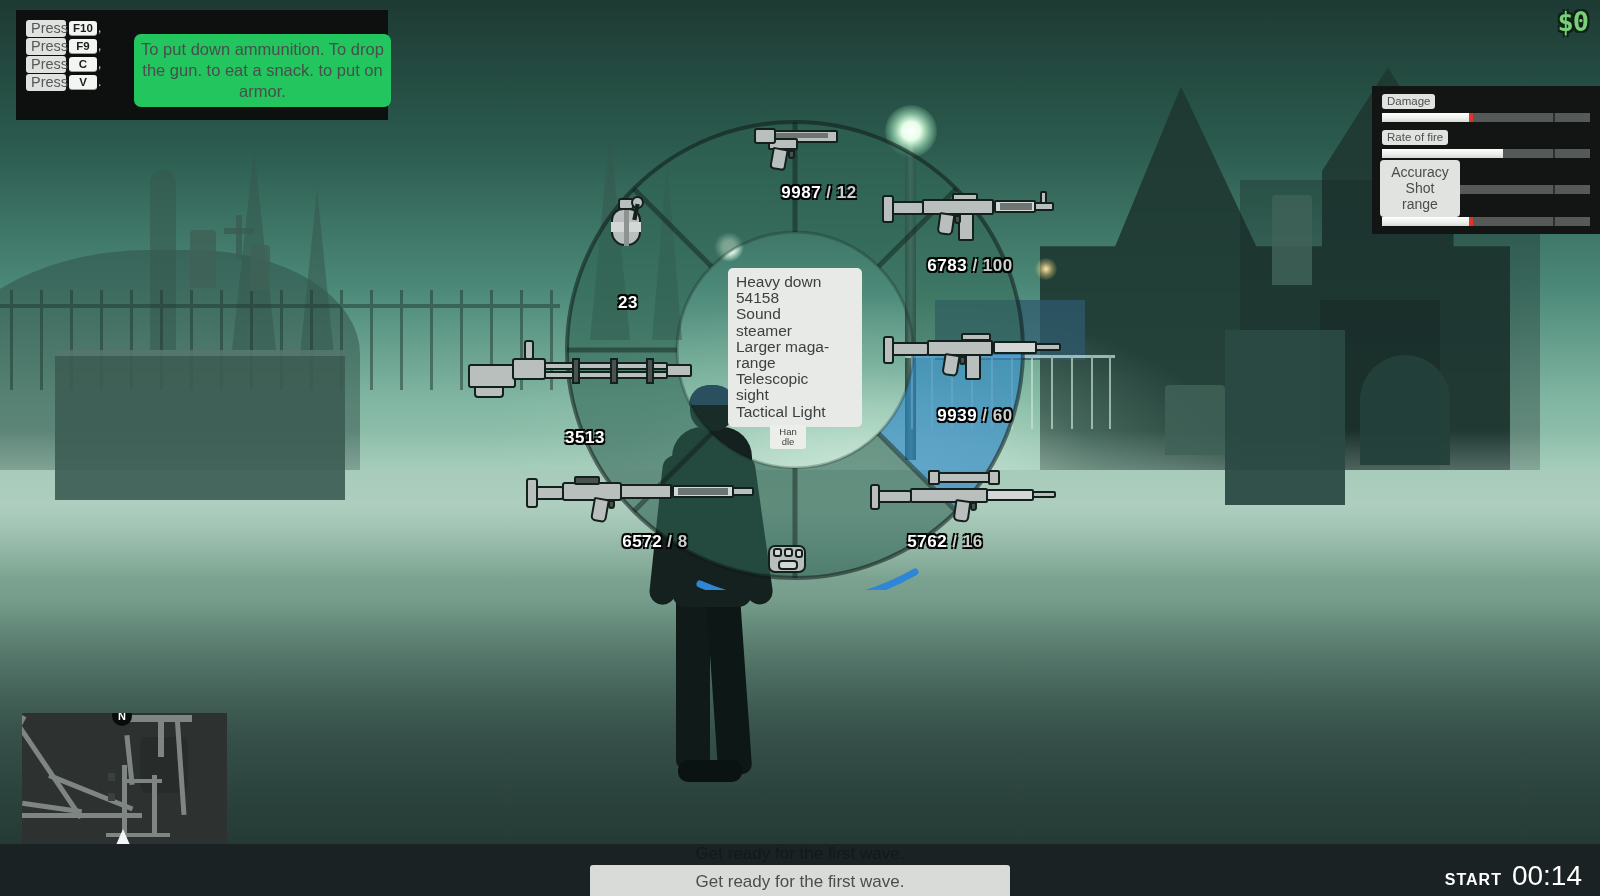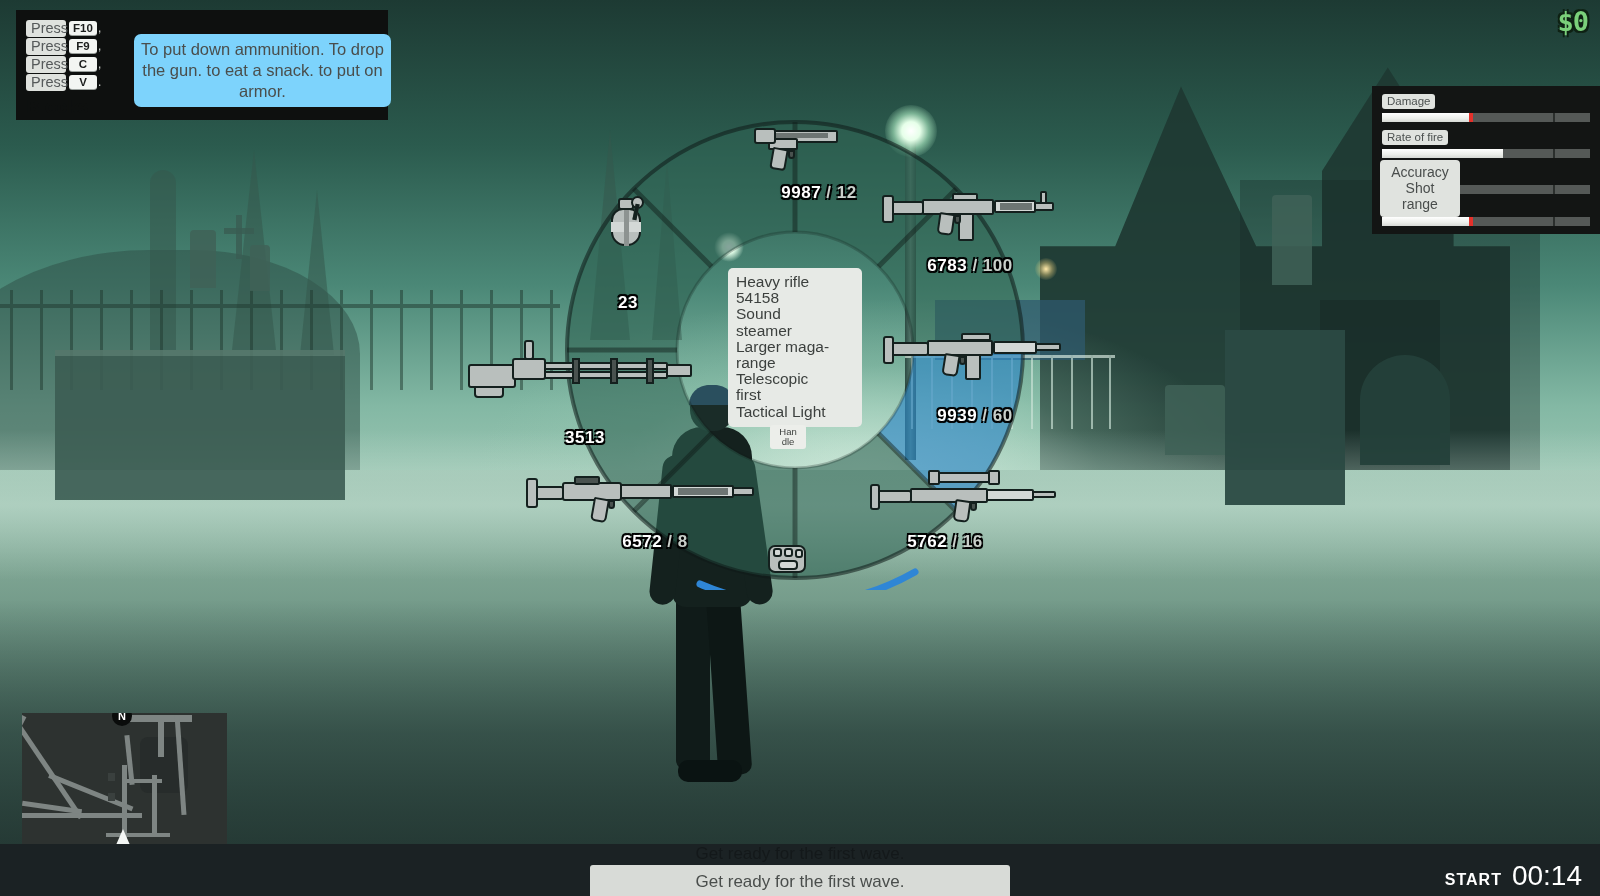--- a/index.html
+++ b/index.html
@@ -89,21 +89,21 @@
   
   .help{position:absolute;left:16px;top:10px;width:372px;height:110px;background:#0e100f;}
   .help-rows{position:absolute;left:10px;top:9px;width:100px;}
   .help-row{display:flex;align-items:center;height:18px;margin-bottom:0px;}
   .press-pill{background:#dfe2de;color:#55595a;font-size:14.5px;line-height:15px;padding:1px 5px;border-radius:3px;
       width:40px;box-sizing:border-box;}
   .keycap{margin-left:3px;background:#f3f5f2;color:#1b1d1c;font-size:11.5px;font-weight:bold;
       border-radius:3px;padding:1px 4px;min-width:20px;text-align:center;box-shadow:0 1px 0 #9aa09c;}
   .comma{color:#d9dcd8;font-size:12px;margin-left:1px;}
   .help-ghost{position:absolute;left:10px;top:86px;color:#0f1110;font-size:19px;font-weight:bold;opacity:.85;}
-  .help-text{position:absolute;left:118px;top:24px;width:245px;background:#7dd3fc;border-radius:7px;
+  .help-text{position:absolute;left:118px;top:24px;width:245px;background:#22c55e;border-radius:7px;
       color:#4a4e4c;font-size:16.5px;line-height:21px;text-align:center;padding:5px 6px;}
 
   
   .money{position:absolute;right:12px;top:6px;color:#7ad07a;font-size:27px;font-weight:bold;
       font-family:"DejaVu Sans Mono",monospace;letter-spacing:-1px;
       text-shadow:-2px -2px 0 #0e2113,2px -2px 0 #0e2113,-2px 2px 0 #0e2113,2px 2px 0 #0e2113;}
 
   
   .stats{position:absolute;left:1372px;top:86px;width:228px;height:148px;background:#131514;}
   .stat{position:absolute;left:10px;width:208px;}
@@ -377,28 +377,28 @@
     </div>
     <div class="wheel-label" style="left:30px;top:308px;margin-top:20px;">
       <span>3513</span>
     </div>
     <div class="wheel-label" style="left:73px;top:158px;margin-top:35px;">
       <span>23</span>
     </div>
   </div>
 
   <div class="tooltip">
-    <div>Heavy rifle</div>
+    <div>Heavy down</div>
     <div>54158</div>
     <div>Sound</div>
     <div>steamer</div>
     <div>Larger maga-</div>
     <div>range</div>
     <div>Telescopic</div>
-    <div>first</div>
+    <div>sight</div>
     <div>Tactical Light</div>
   </div>
   <div class="handle-tag">Han
 dle</div>
 
   <div class="help">
     <div class="help-ghost">Blocks</div>
     <div class="help-rows">
       <div class="help-row">
         <span class="press-pill">Press</span>

